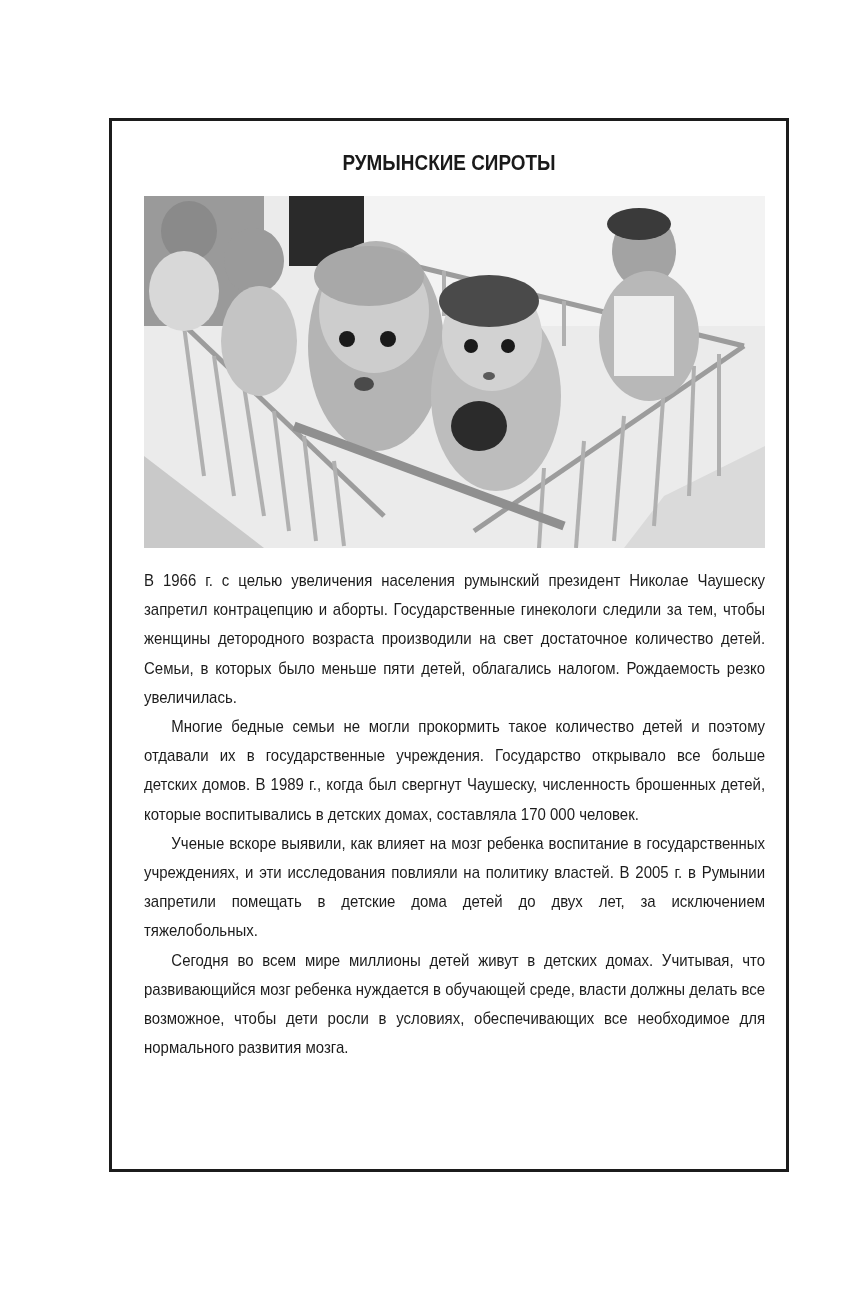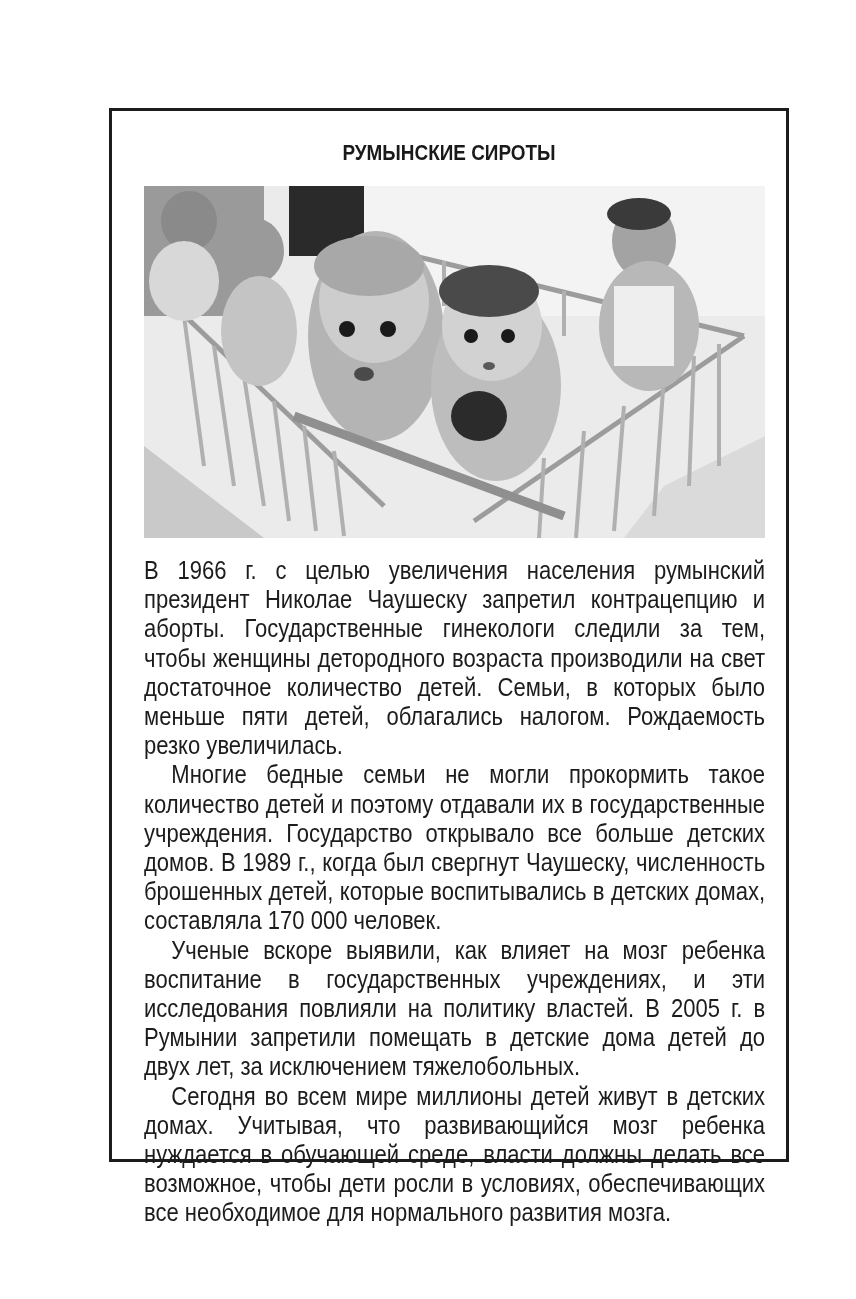--- a/index.html
+++ b/index.html
@@ -11,21 +11,21 @@
     width: 856px;
     height: 1299px;
     position: relative;
     overflow: hidden;
     font-family: "Liberation Sans", "DejaVu Sans", sans-serif;
     color: #1c1c1c;
   }
   .sidebar-box {
     position: absolute;
     left: 109px;
-    top: 108px;
+    top: 118px;
     width: 674px;
     height: 1048px;
     border: 3px solid #1c1c1c;
     box-sizing: content-box;
   }
   .box-title {
     position: absolute;
     left: 0;
     right: 0;
     top: 29px;
@@ -49,21 +49,21 @@
   .photo svg {
     display: block;
     width: 100%;
     height: 100%;
   }
   .body-text {
     position: absolute;
     left: 32px;
     top: 445px;
     width: 621px;
-    font-size: 25px;
+    font-size: 17px;
     line-height: 29.2px;
     text-align: justify;
     color: #1c1c1c;
   }
   .body-text p {
     margin: 0;
     text-indent: 31px;
     transform-origin: left top;
   }
   .body-text p.first {

